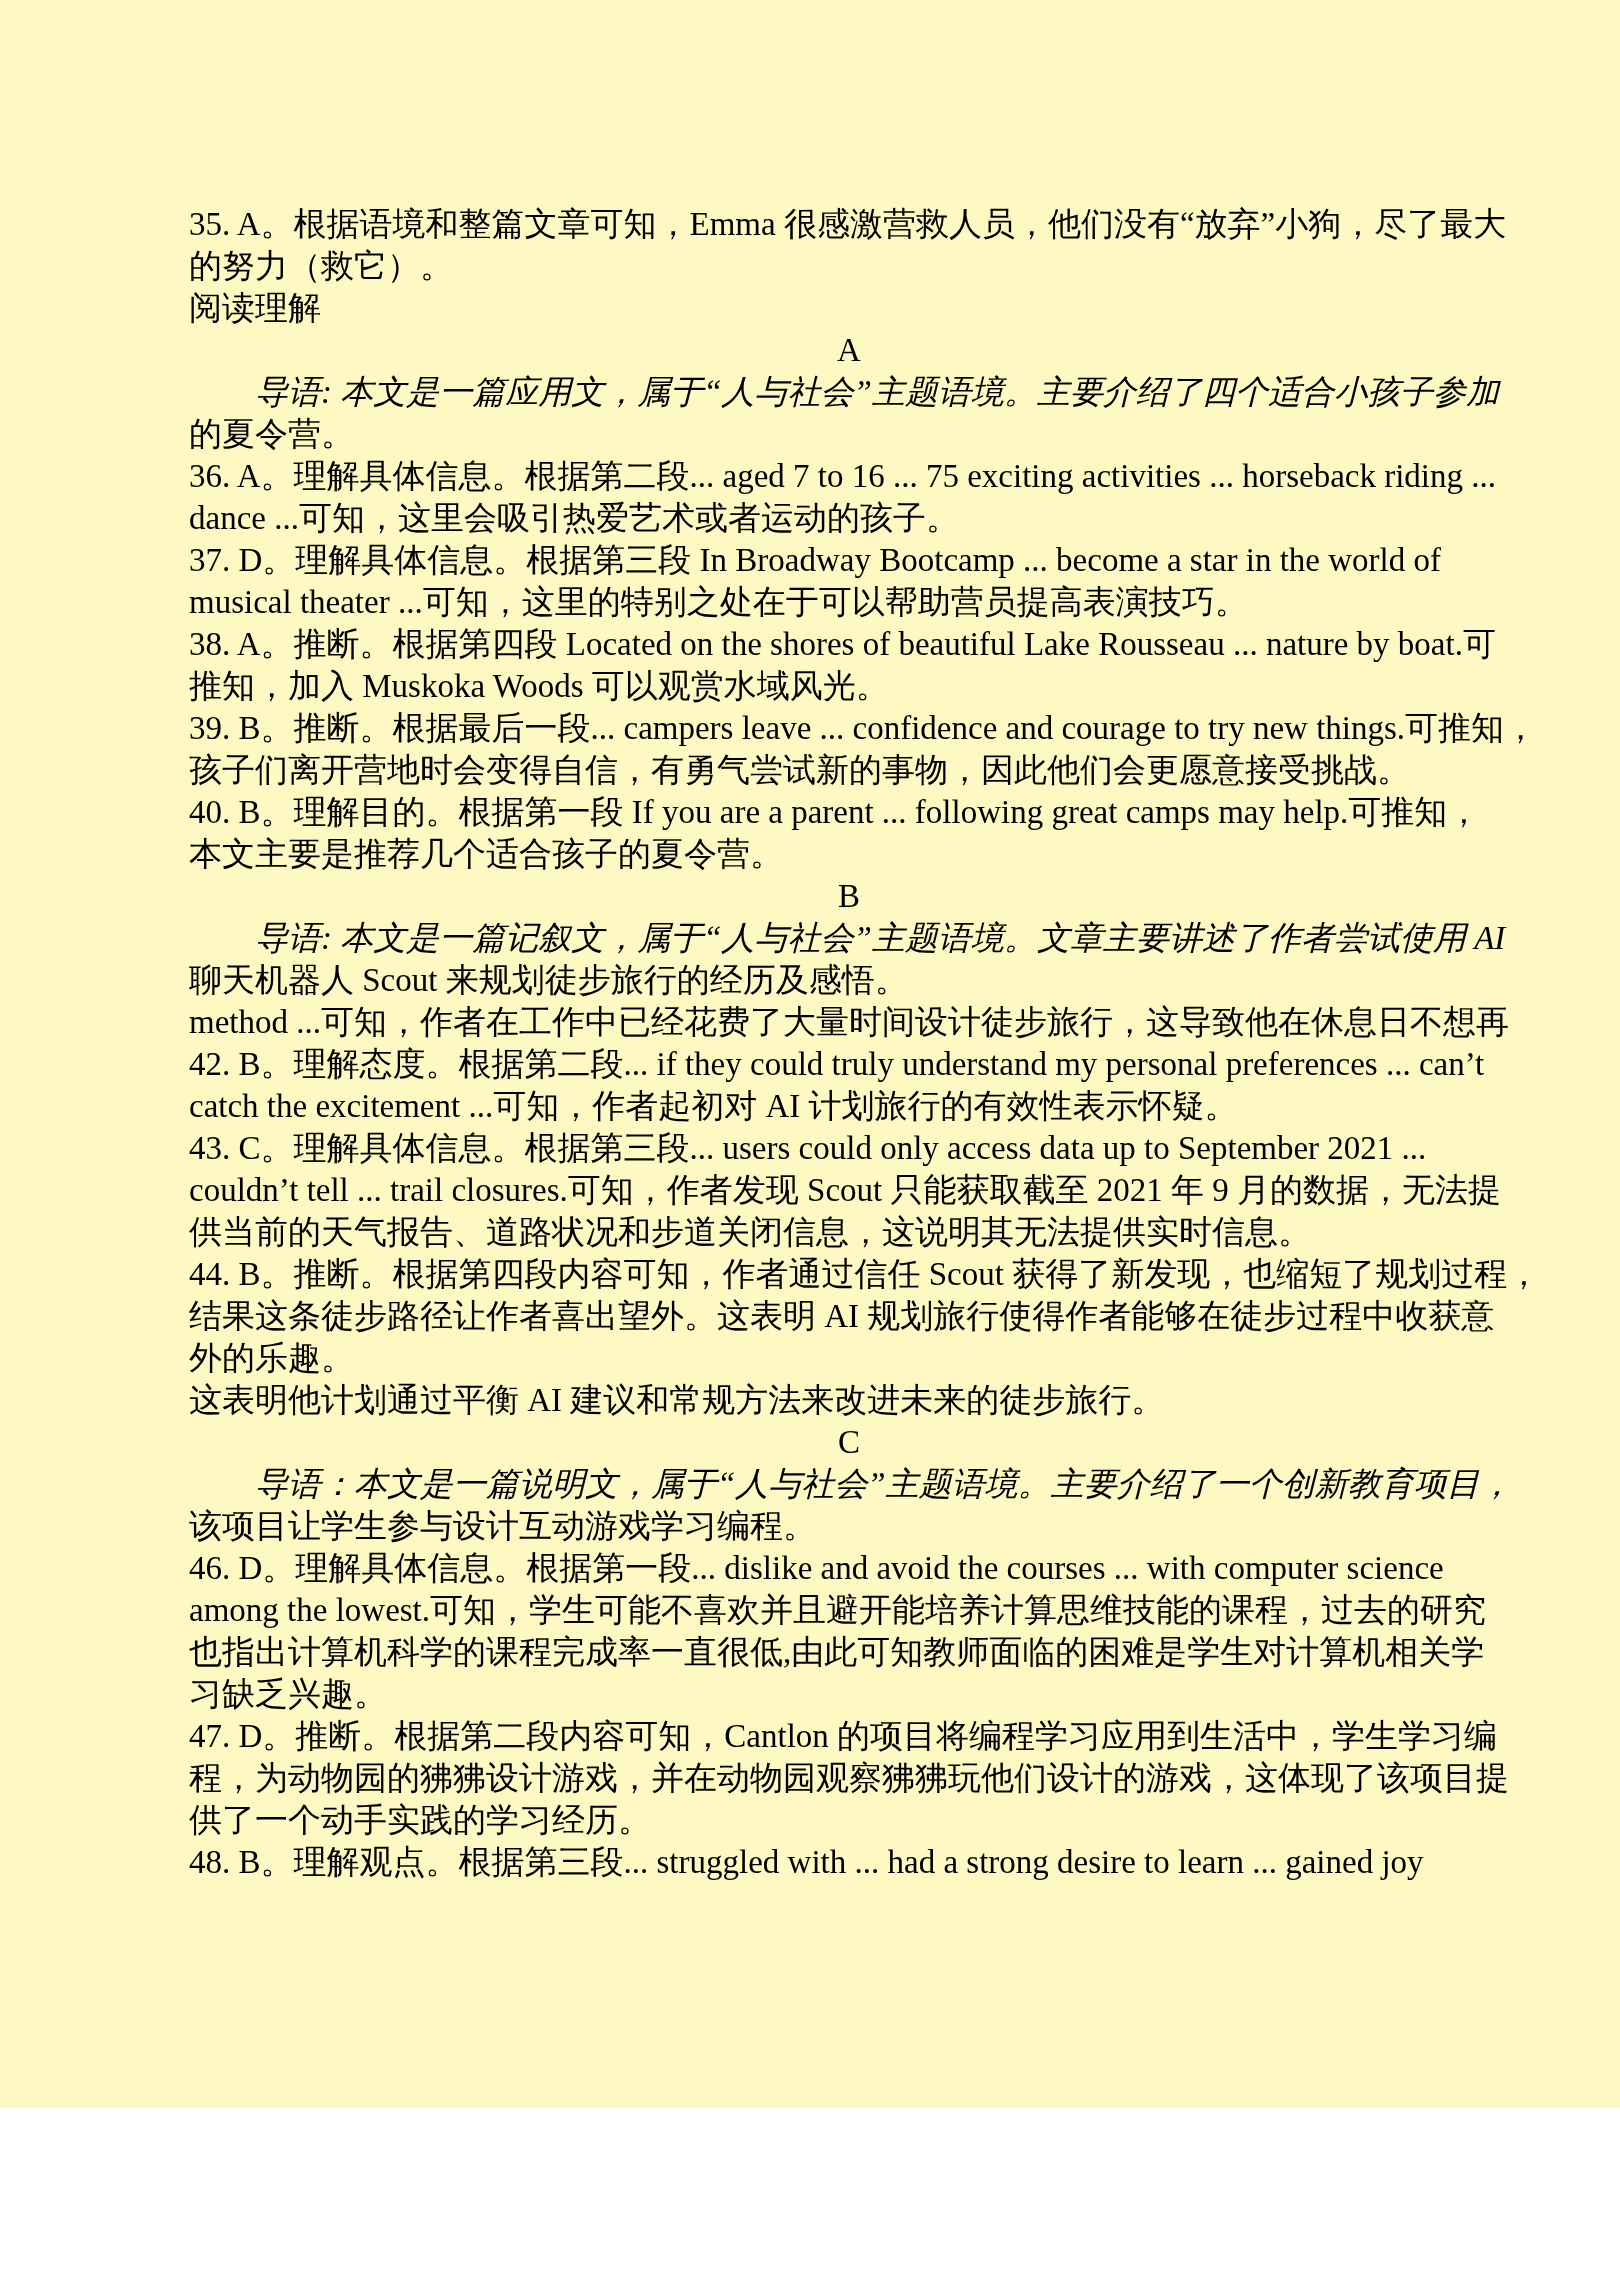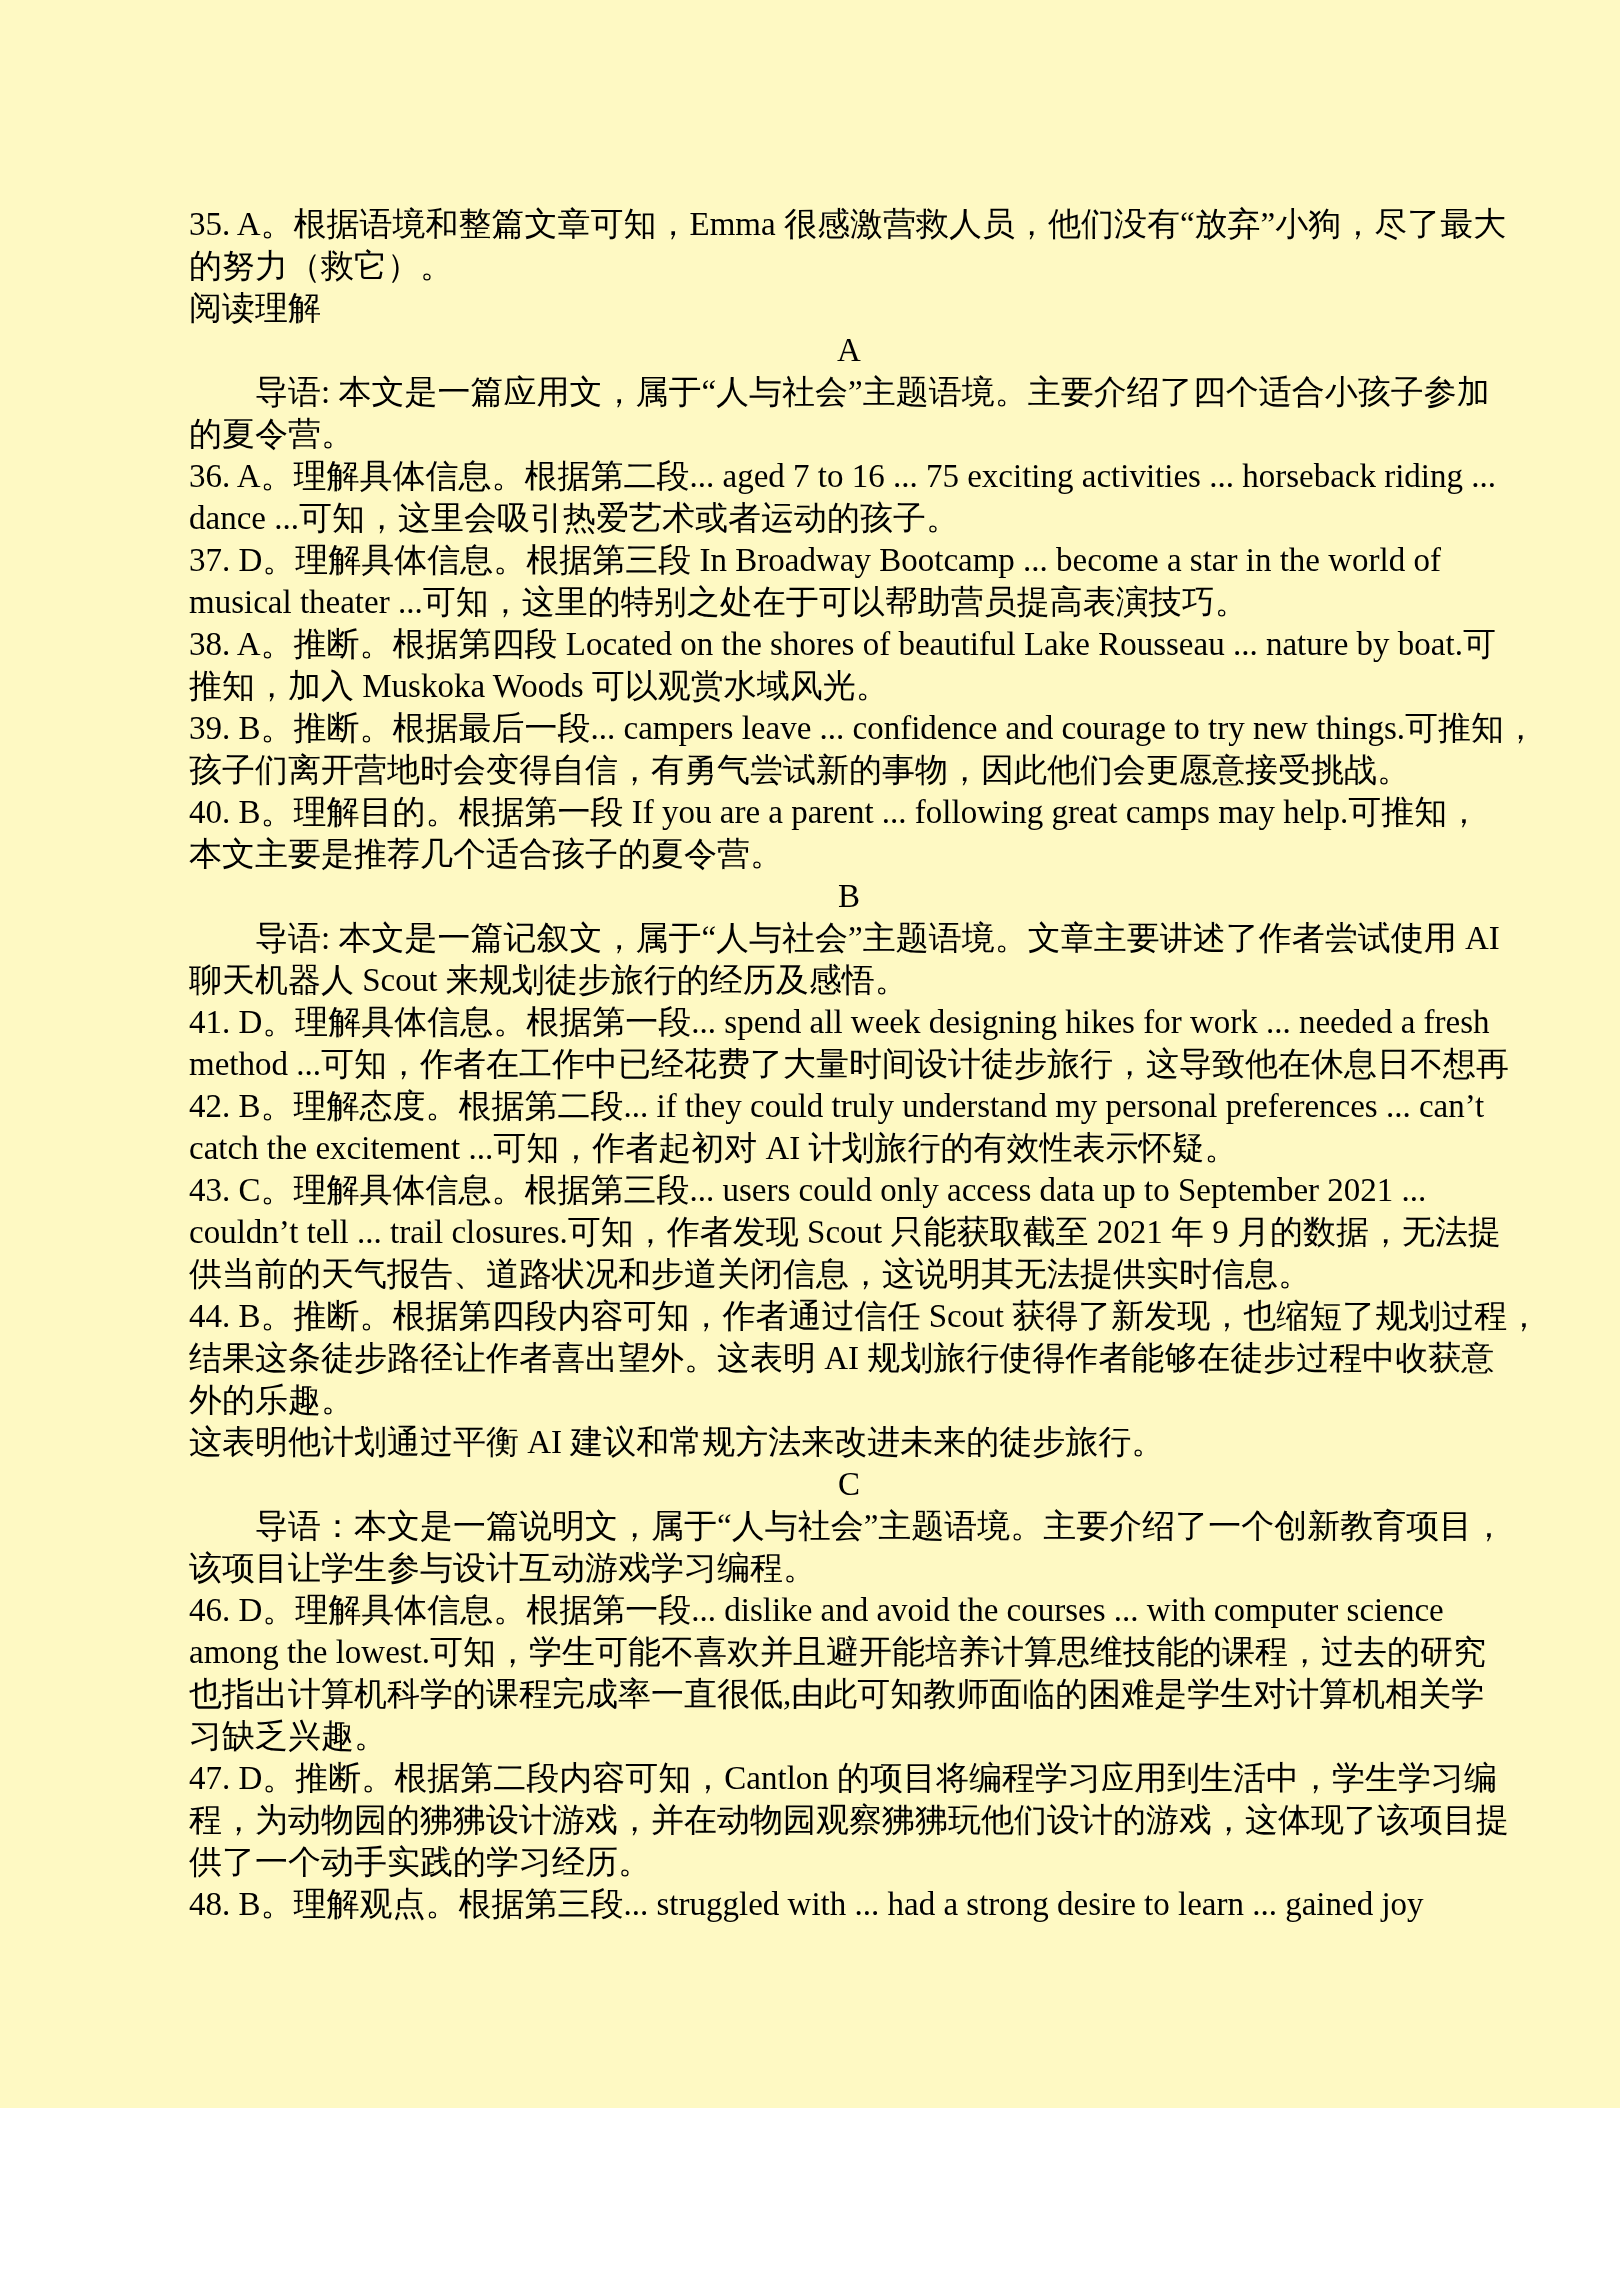--- a/index.html
+++ b/index.html
@@ -14,21 +14,21 @@
     box-sizing: border-box;
     padding: 203px 112px 0 189px;
     overflow: hidden;
   }
   .line {
     height: 42px;
     line-height: 42px;
     white-space: nowrap;
   }
   .line.center { text-align: center; }
-  .line.indent { padding-left: 66px; }
+  .line.indent { padding-left: 66px; font-style: italic; }
 </style>
 </head>
 <body>
 
 <div class="page">
   <div class="line">35. A。根据语境和整篇文章可知，Emma 很感激营救人员，他们没有“放弃”小狗，尽了最大</div>
   <div class="line">的努力（救它）。</div>
   <div class="line">阅读理解</div>
   <div class="line center">A</div>
   <div class="line indent">导语: 本文是一篇应用文，属于“人与社会”主题语境。主要介绍了四个适合小孩子参加</div>
@@ -39,21 +39,20 @@
   <div class="line">musical theater ...可知，这里的特别之处在于可以帮助营员提高表演技巧。</div>
   <div class="line">38. A。推断。根据第四段 Located on the shores of beautiful Lake Rousseau ... nature by boat.可</div>
   <div class="line">推知，加入 Muskoka Woods 可以观赏水域风光。</div>
   <div class="line">39. B。推断。根据最后一段... campers leave ... confidence and courage to try new things.可推知，</div>
   <div class="line">孩子们离开营地时会变得自信，有勇气尝试新的事物，因此他们会更愿意接受挑战。</div>
   <div class="line">40. B。理解目的。根据第一段 If you are a parent ... following great camps may help.可推知，</div>
   <div class="line">本文主要是推荐几个适合孩子的夏令营。</div>
   <div class="line center">B</div>
   <div class="line indent">导语: 本文是一篇记叙文，属于“人与社会”主题语境。文章主要讲述了作者尝试使用 AI</div>
   <div class="line">聊天机器人 Scout 来规划徒步旅行的经历及感悟。</div>
-  <div class="line">41. D。理解具体信息。根据第一段... spend all week designing hikes for work ... needed a fresh</div>
   <div class="line">method ...可知，作者在工作中已经花费了大量时间设计徒步旅行，这导致他在休息日不想再</div>
   <div class="line">42. B。理解态度。根据第二段... if they could truly understand my personal preferences ... can’t</div>
   <div class="line">catch the excitement ...可知，作者起初对 AI 计划旅行的有效性表示怀疑。</div>
   <div class="line">43. C。理解具体信息。根据第三段... users could only access data up to September 2021 ...</div>
   <div class="line">couldn’t tell ... trail closures.可知，作者发现 Scout 只能获取截至 2021 年 9 月的数据，无法提</div>
   <div class="line">供当前的天气报告、道路状况和步道关闭信息，这说明其无法提供实时信息。</div>
   <div class="line">44. B。推断。根据第四段内容可知，作者通过信任 Scout 获得了新发现，也缩短了规划过程，</div>
   <div class="line">结果这条徒步路径让作者喜出望外。这表明 AI 规划旅行使得作者能够在徒步过程中收获意</div>
   <div class="line">外的乐趣。</div>
   <div class="line">这表明他计划通过平衡 AI 建议和常规方法来改进未来的徒步旅行。</div>

